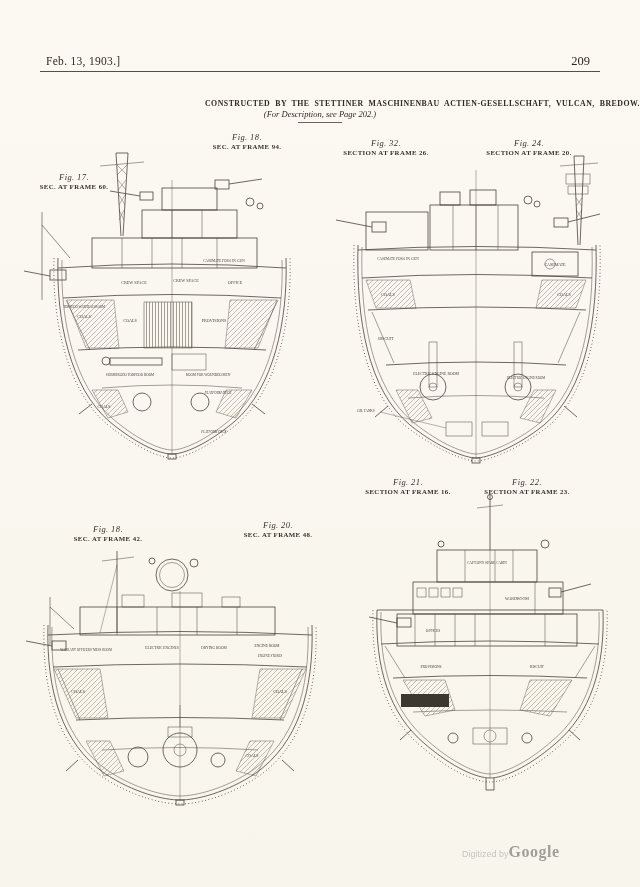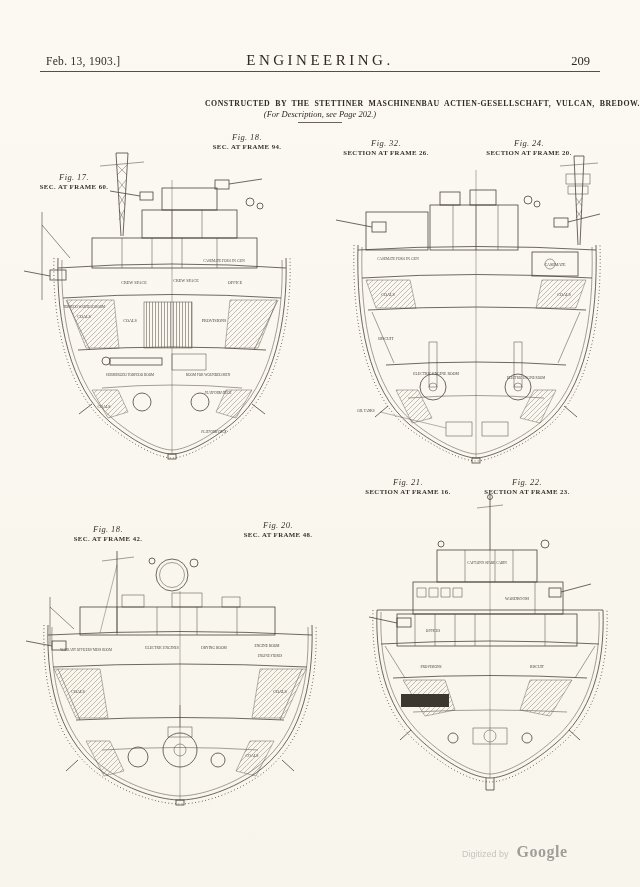--- a/index.html
+++ b/index.html
@@ -17,31 +17,30 @@
              font-size:13px;font-weight:700;letter-spacing:1.2px;word-spacing:5px}
   .art-sub{position:absolute;left:0;top:99px;width:100%;text-align:right;
            font-size:7.8px;font-weight:700;letter-spacing:.5px;word-spacing:2.5px}
   .art-note{position:absolute;left:0;top:109px;width:100%;text-align:center;
             font-size:8.5px;font-style:italic}
   .note-rule{position:absolute;left:298px;top:122px;width:44px;border-top:1px solid #6a645a}
   .figcap{position:absolute;text-align:center;color:#37322a}
   .fl{font-size:8.5px;font-style:italic;letter-spacing:.4px}
   .fc{font-size:6.8px;font-weight:700;letter-spacing:.4px;margin-top:1px}
   .draw{position:absolute}
-  .footer{position:absolute;left:462px;top:843px;display:flex;align-items:baseline;gap:8px}
+  .footer{position:absolute;left:462px;top:843px;display:flex;align-items:baseline;gap:0}
   .dig{font-size:9px;color:#c6c4bf;font-family:"Liberation Sans",sans-serif}
   .brand{font-size:16px;color:#a09e99;font-weight:700;letter-spacing:.5px}
 </style>
 </head>
 <body>
 
 <div class="page">
 
   <div class="hdr-date">Feb. 13, 1903.]</div>
-  <div class="hdr-journal">ENGINEERING.</div>
   <div class="hdr-page">209</div>
   <div class="hdr-rule"></div>
 
   <div class="art-sub">CONSTRUCTED BY THE STETTINER MASCHINENBAU ACTIEN-GESELLSCHAFT, VULCAN, BREDOW.</div>
   <div class="art-note">(For Description, see Page 202.)</div>
   <div class="note-rule"></div>
 
   <div class="figcap" style="left:28px;top:172px;width:92px">
     <div class="fl">Fig. 17.</div>
     <div class="fc">SEC. AT FRAME 60.</div>

